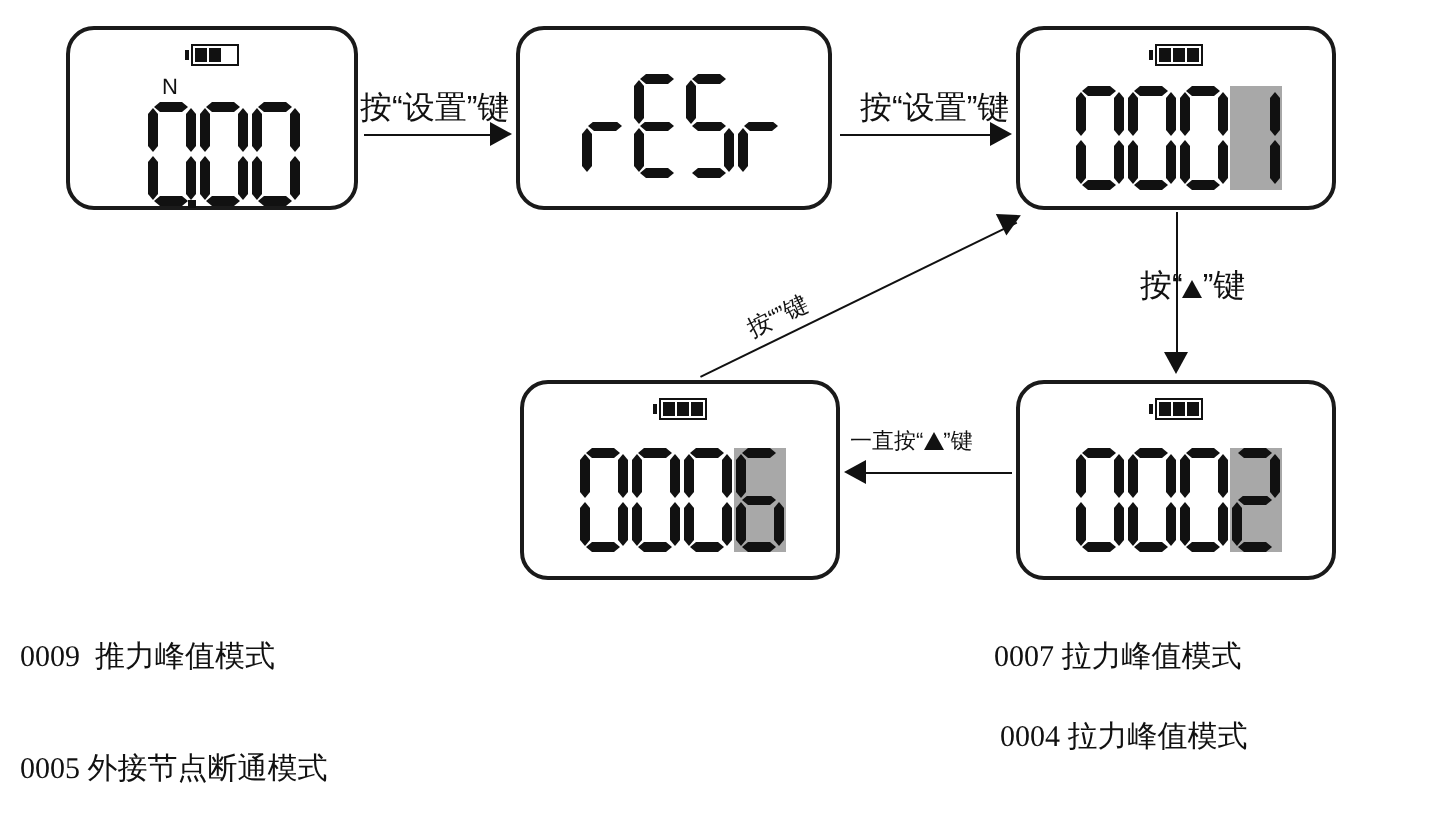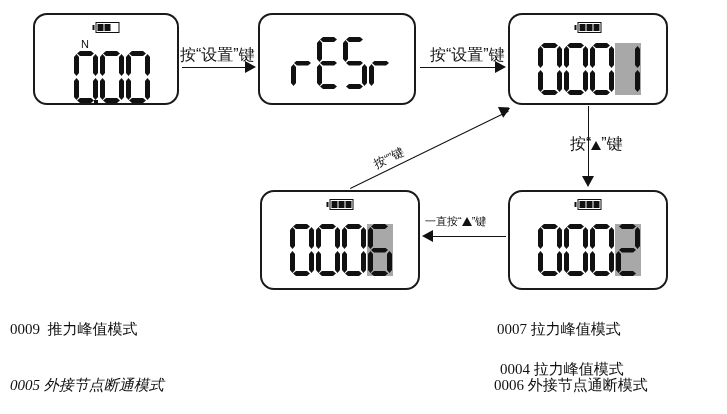--- a/index.html
+++ b/index.html
@@ -425,31 +425,27 @@
   <div class="diag-wrap" style="left:350px; top:188px; transform: rotate(-26deg);">
     <div class="diag-line" style="width:176px;"></div>
     <div class="diag-label" style="left:32px; top:-18px;"><span>按“</span><span class="tri"></span><span>”键</span></div>
   </div>
   <div class="arrow-r" style="left:500px; top:104px; transform: rotate(-26deg);"></div>
 
   <div class="legend" style="left:10px; top:322px;">
     <span>0009</span>
     &nbsp;<span>推力峰值模式</span>
   </div>
-  <div class="legend" style="left:10px; top:378px;font-style:italic;">
+  <div class="legend" style="left:10px; top:378px;">
     <span>0005</span>
     <span>外接节点断通模式</span>
   </div>
 
   <div class="legend" style="left:497px; top:322px;">
     <span>0007</span>
     <span>拉力峰值模式</span>
   </div>
   <div class="legend" style="left:500px; top:362px;">
     <span>0004</span>
     <span>拉力峰值模式</span>
   </div>
-  <div class="legend" style="left:494px; top:378px;">
-    <span>0006</span>
-    <span>外接节点通断模式</span>
-  </div>
 
 </div>
 
 </body></html>

